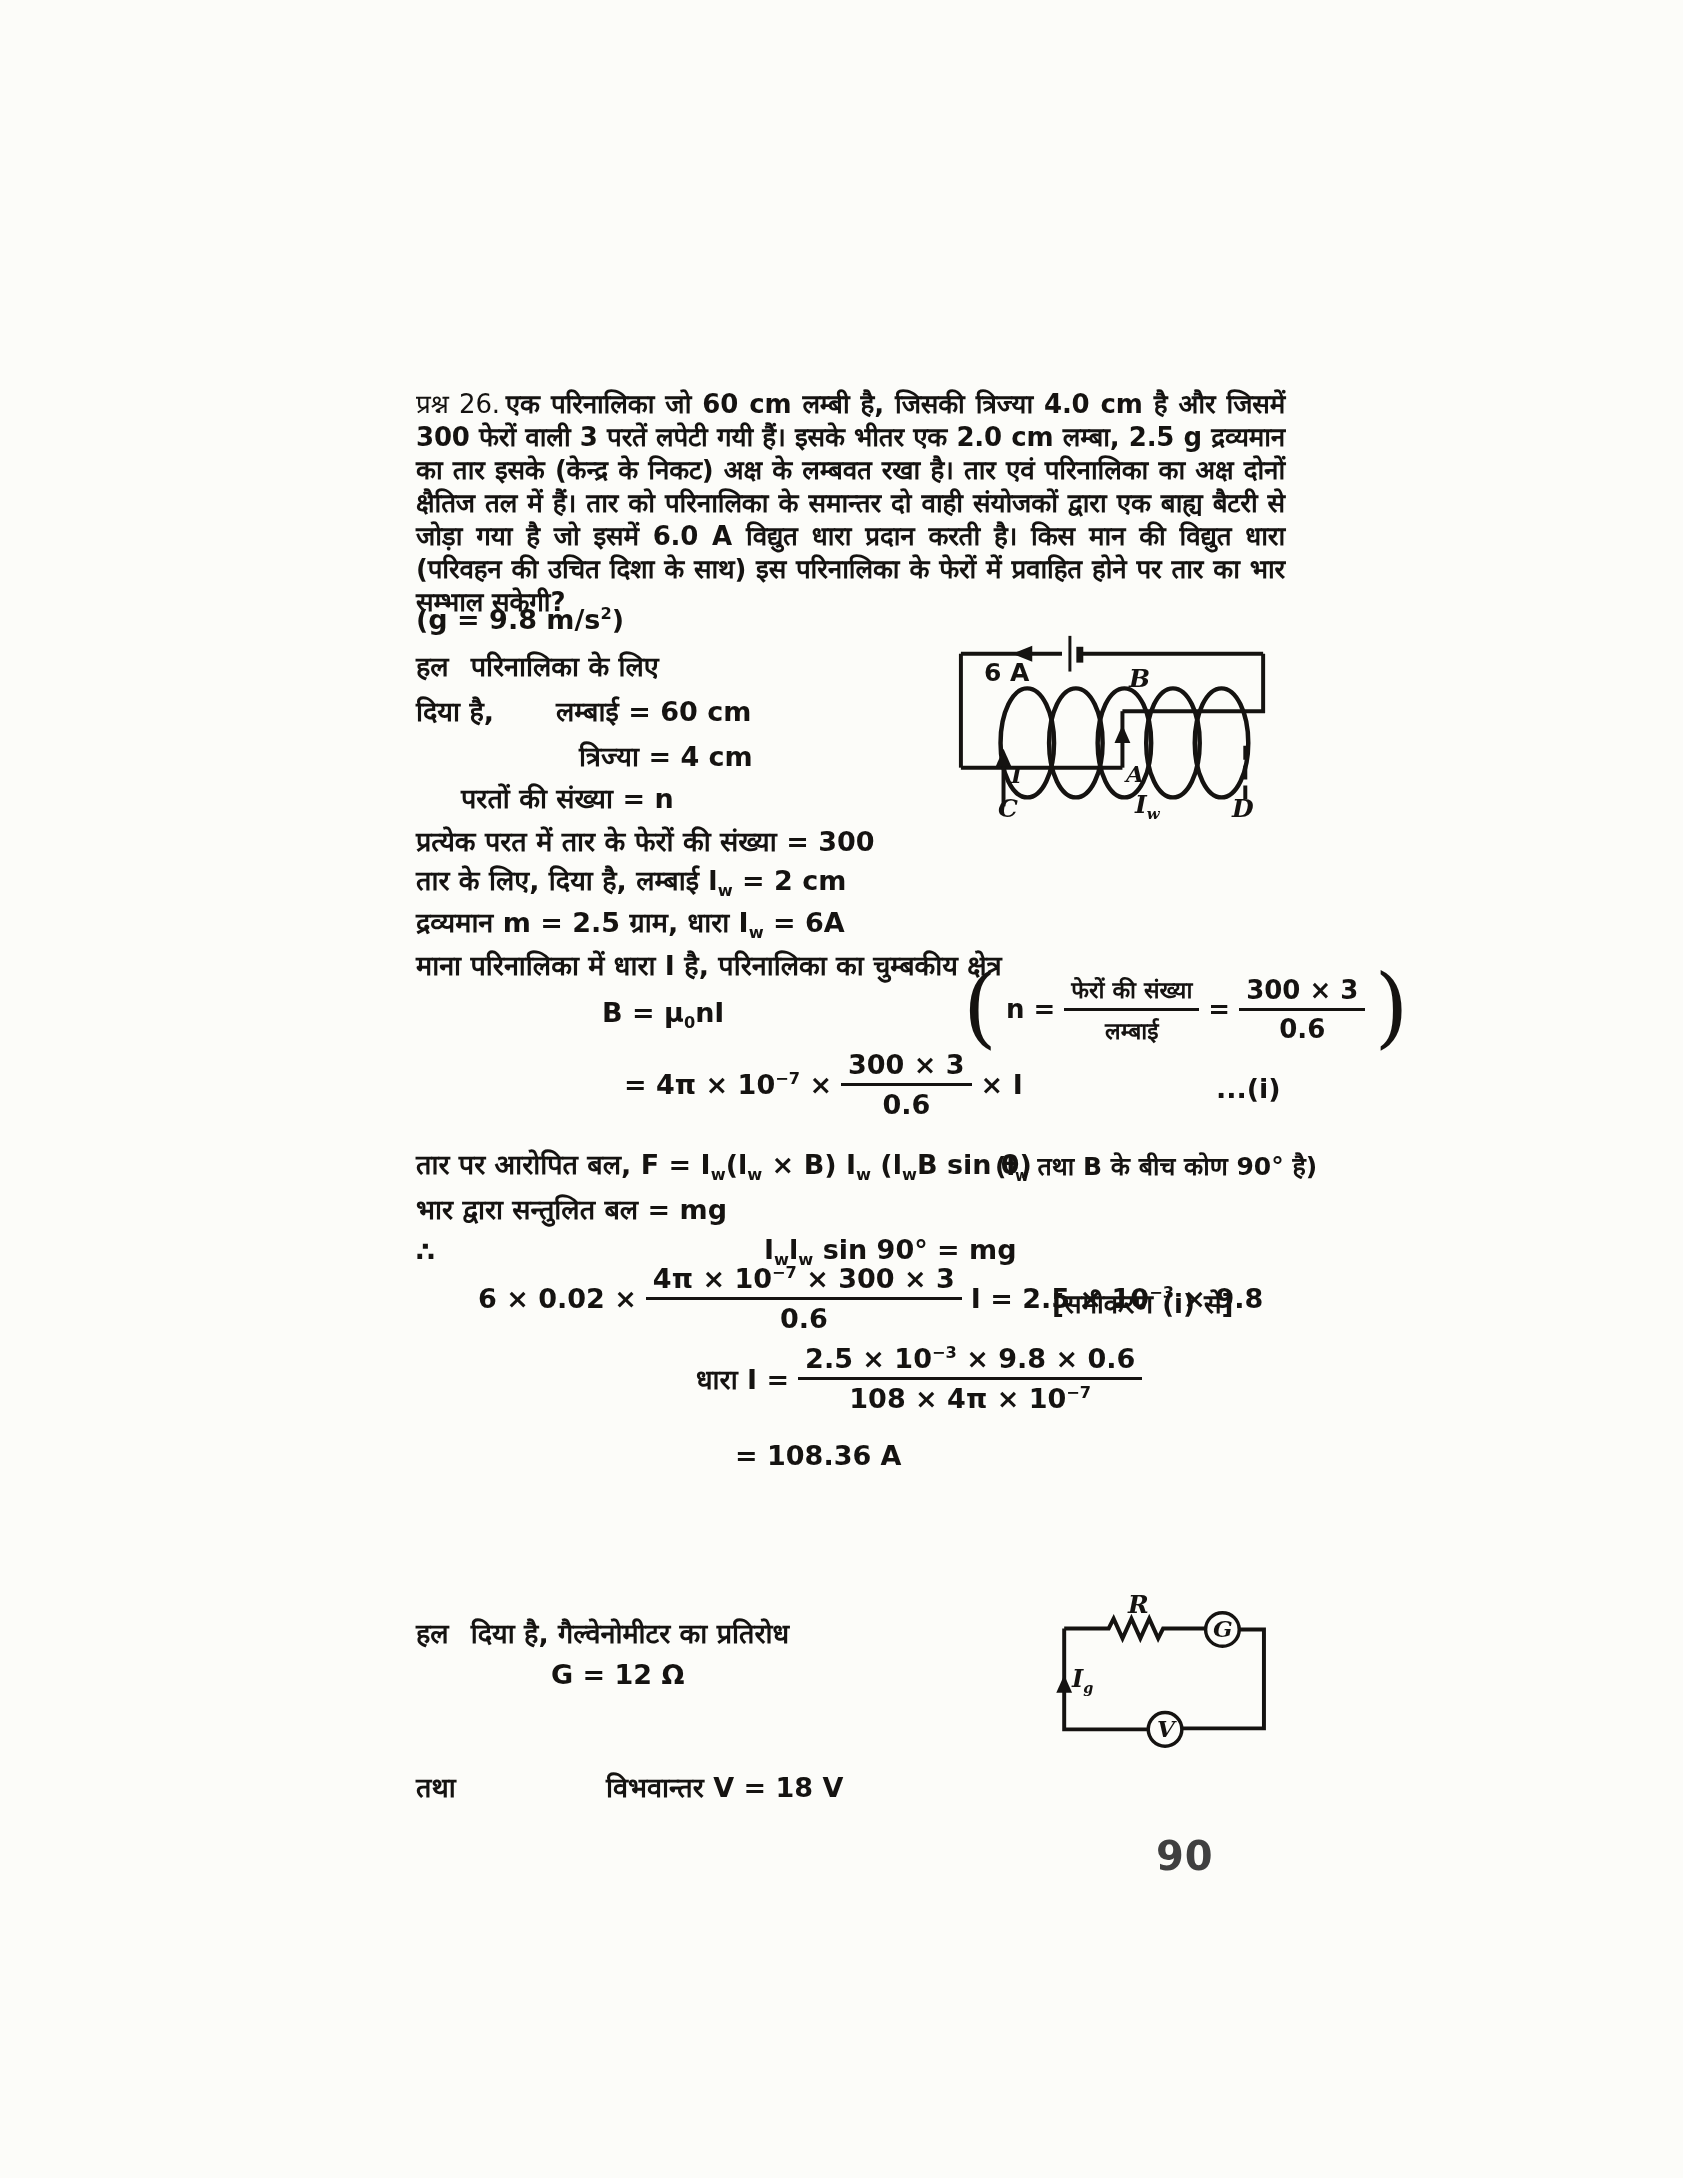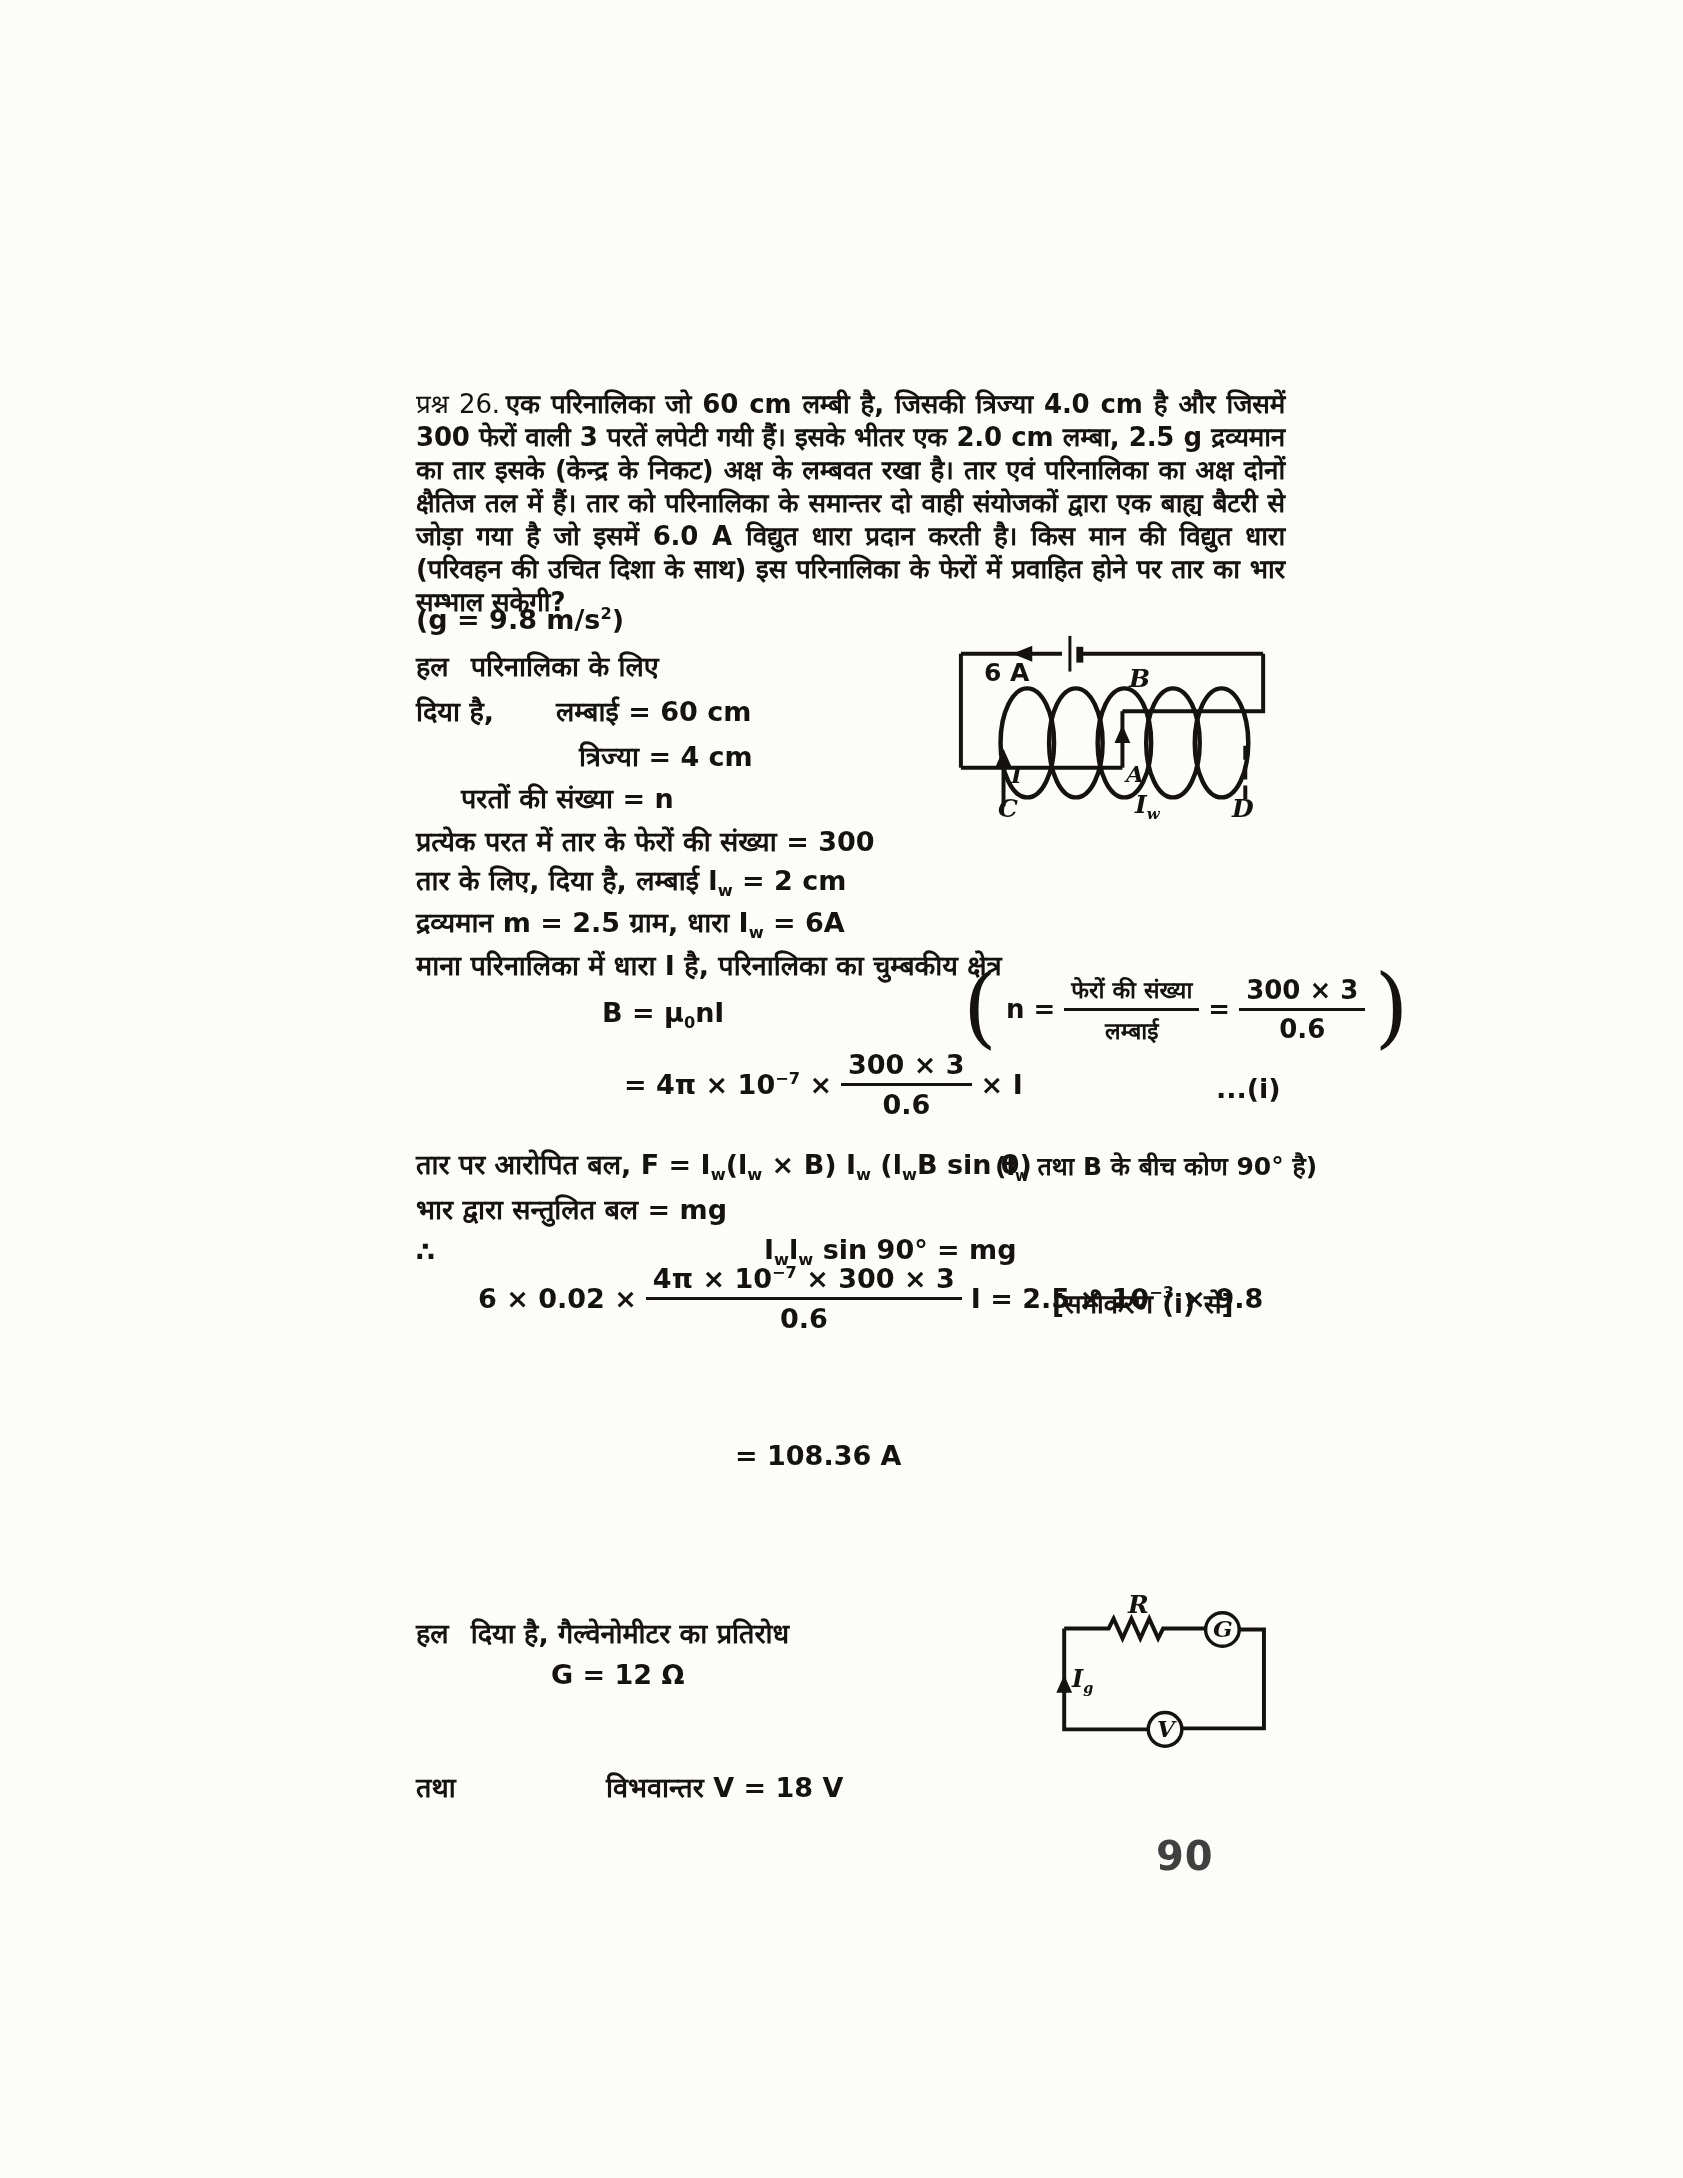--- a/index.html
+++ b/index.html
@@ -132,20 +132,27 @@
   <div class="abs eqrow" style="left:478px;top:1255px;">
     <span>6 × 0.02 ×</span>
     <span class="frac">
       <span class="num">4π × 10<sup>−7</sup> × 300 × 3</span>
       <span class="den">0.6</span>
     </span>
     <span>I = 2.5 × 10<sup>−3</sup> × 9.8</span>
   </div>
   <div class="abs line" style="left:1052px;top:1277px;font-size:26px;">[समीकरण (i) से]</div>
 
+  <div class="abs eqrow" style="left:696px;top:1335px;">
+    <span>धारा I =</span>
+    <span class="frac">
+      <span class="num">2.5 × 10<sup>−3</sup> × 9.8 × 0.6</span>
+      <span class="den">108 × 4π × 10<sup>−7</sup></span>
+    </span>
+  </div>
 
   <div class="abs mathline" style="left:735px;top:1432px;">= 108.36 A</div>
 
 
   <div class="abs line" style="left:416px;top:1606px;">
     <span class="sol-label">हल</span><span>दिया है, गैल्वेनोमीटर का प्रतिरोध</span>
   </div>
 
   <div class="abs mathline" style="left:551px;top:1651px;">G = 12 Ω</div>
   <div class="abs line" style="left:416px;top:1760px;">तथा</div>

